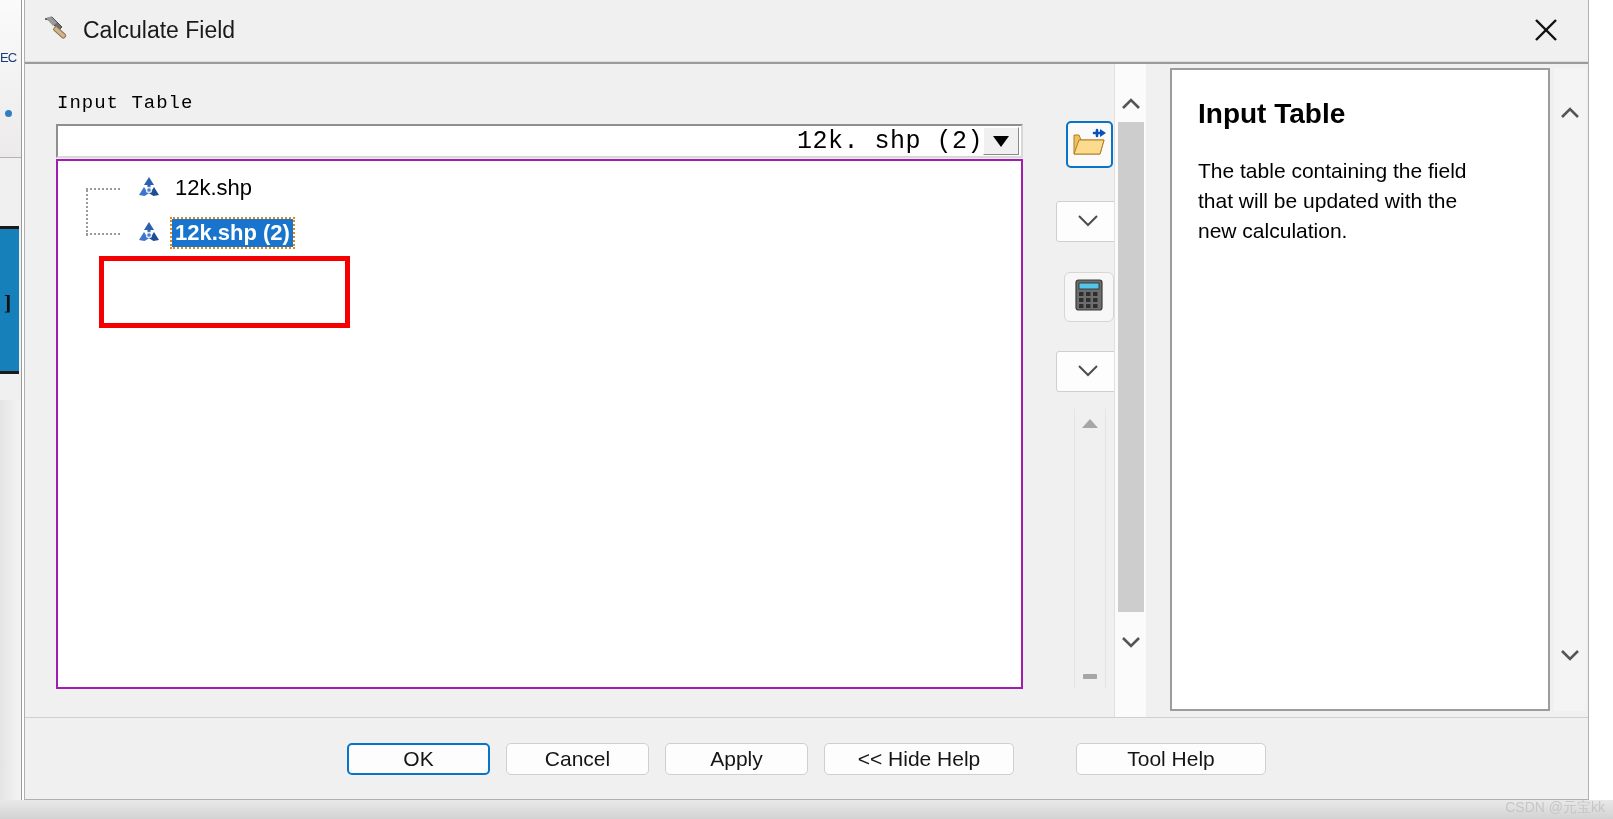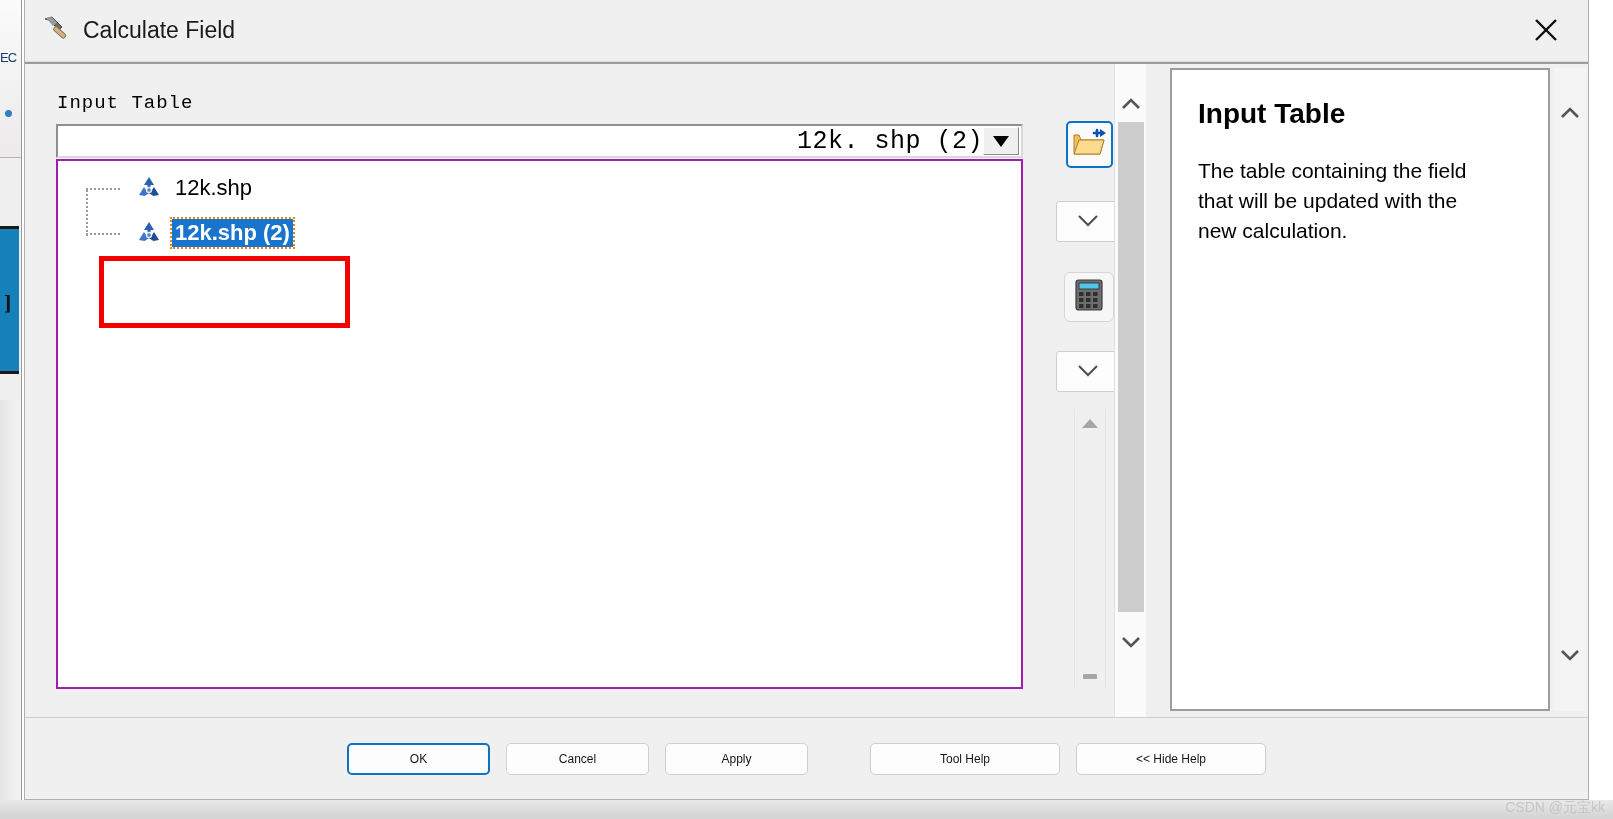--- a/index.html
+++ b/index.html
@@ -365,21 +365,21 @@
     justify-content: center;
     gap: 16px;
     position: relative;
   }
   .btn {
     height: 32px;
     min-width: 143px;
     background: #fdfdfd;
     border: 1px solid #cfcfcf;
     border-radius: 5px;
-    font-size: 12px;
+    font-size: 21px;
     color: #151515;
     font-family: "Liberation Sans", sans-serif;
     display: flex; align-items: center; justify-content: center;
     cursor: pointer;
     padding: 0 14px;
   }
   .btn.primary { border: 2px solid #0a73c6; }
   .btn.wide { min-width: 190px; }
   .btn.spaced { margin-left: 46px; }
 
@@ -579,22 +579,22 @@
           </span>
         </div>
       </div>
 
     </div>
 
     <div class="footer">
       <div class="btn primary">OK</div>
       <div class="btn">Cancel</div>
       <div class="btn">Apply</div>
+      <div class="btn wide">&lt;&lt; Hide Help</div>
       <div class="btn wide spaced">Tool Help</div>
-      <div class="btn wide">&lt;&lt; Hide Help</div>
     </div>
 
   </div>
 
   <div class="bottom-bar"></div>
   <div class="watermark">CSDN @元宝kk</div>
 
 </div>
 
 </body></html>

